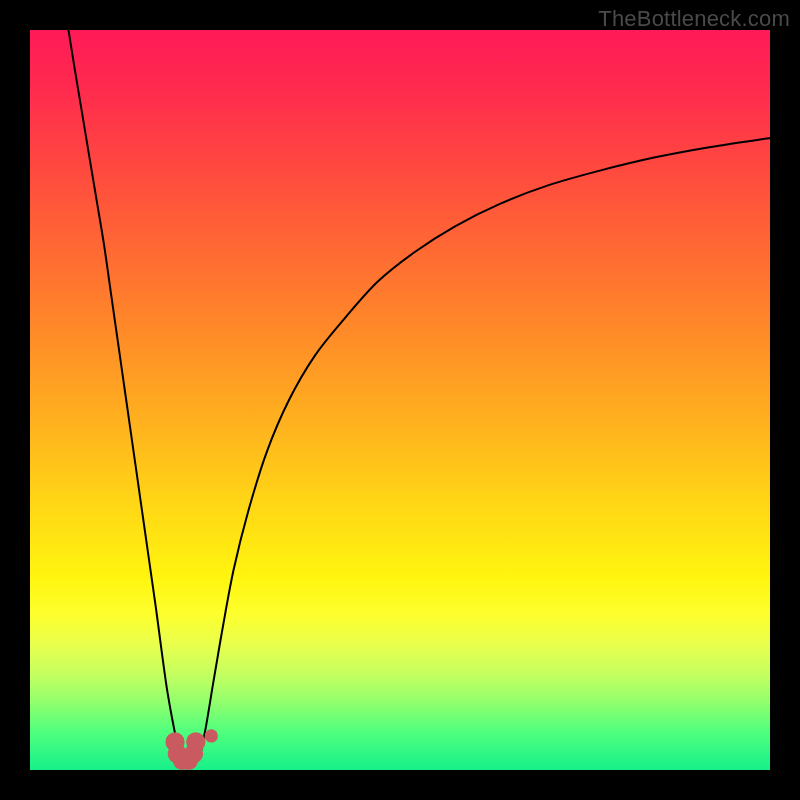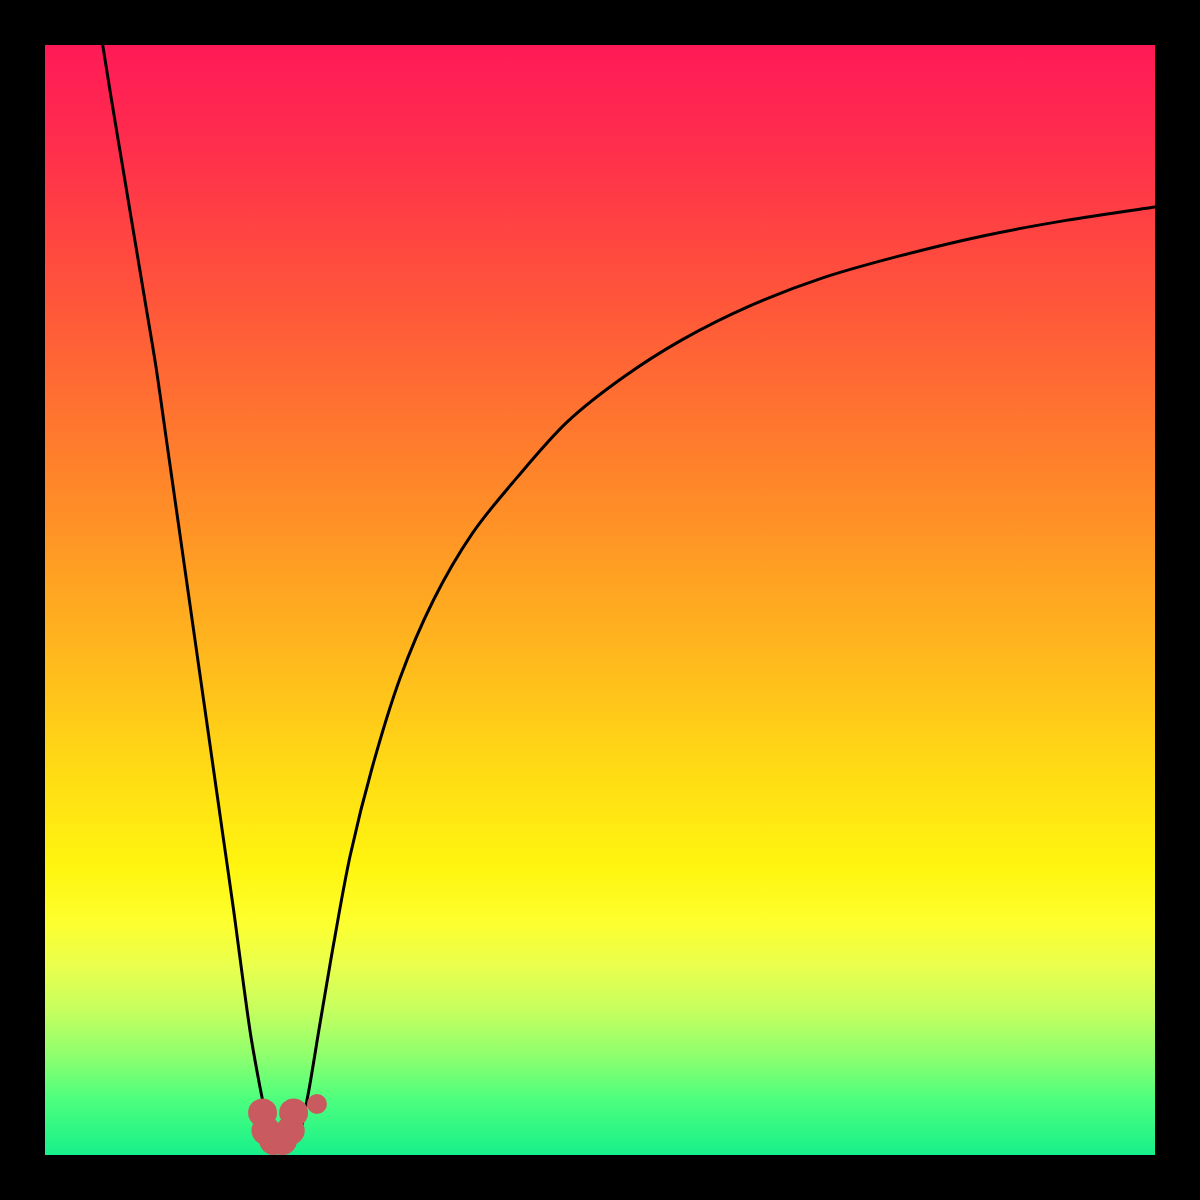--- a/index.html
+++ b/index.html
@@ -75,13 +75,14 @@
           <circle cx="147.26" cy="723.72" r="9.62" fill="#c95a5f"></circle>
           <circle cx="152.44" cy="730.38" r="9.62" fill="#c95a5f"></circle>
           <circle cx="158.36" cy="730.38" r="9.62" fill="#c95a5f"></circle>
           <circle cx="163.54" cy="723.72" r="9.62" fill="#c95a5f"></circle>
           <circle cx="165.76" cy="711.88" r="9.62" fill="#c95a5f"></circle>
           <circle cx="181.30" cy="705.96" r="6.66" fill="#c95a5f"></circle>
         </g>
     </svg>
   </div>
 
+  <div class="watermark">TheBottleneck.com</div>
 </div>
 
 </body></html>

